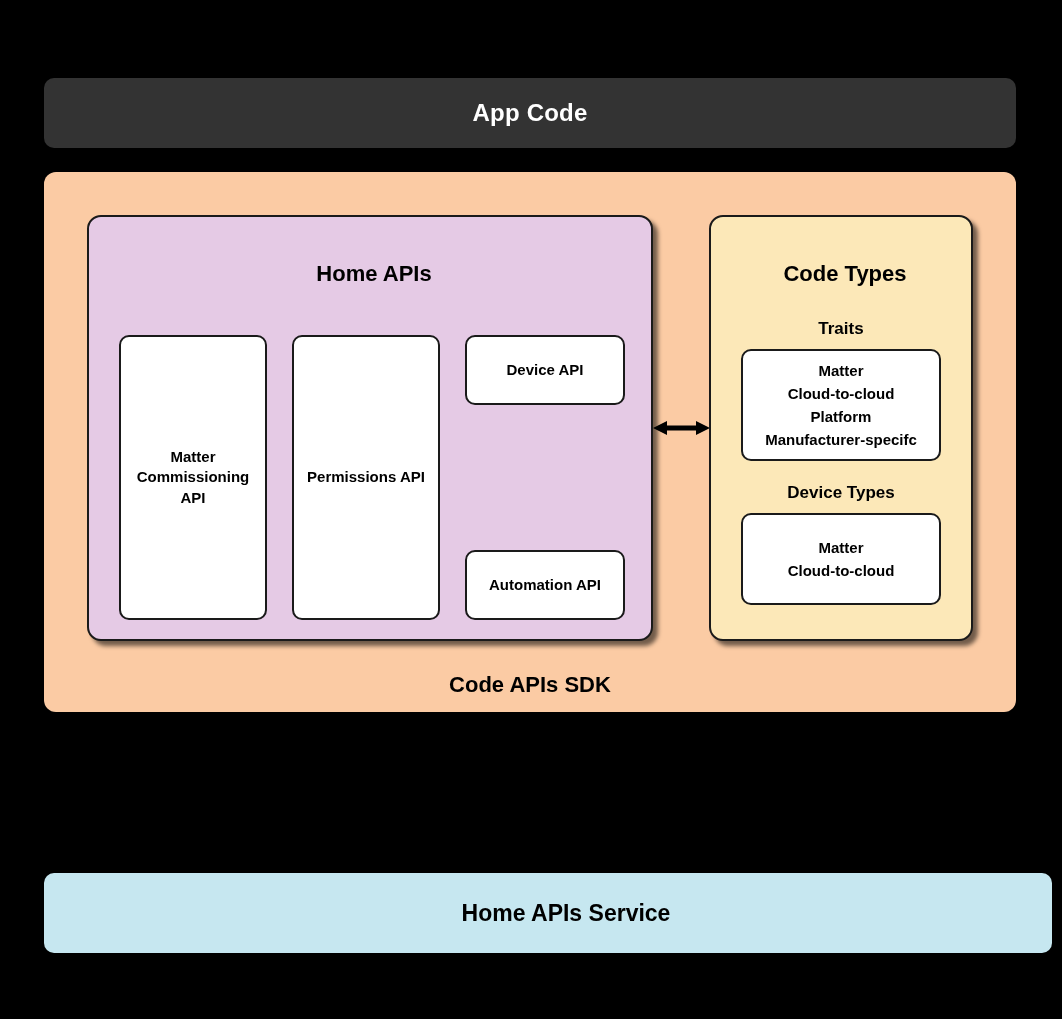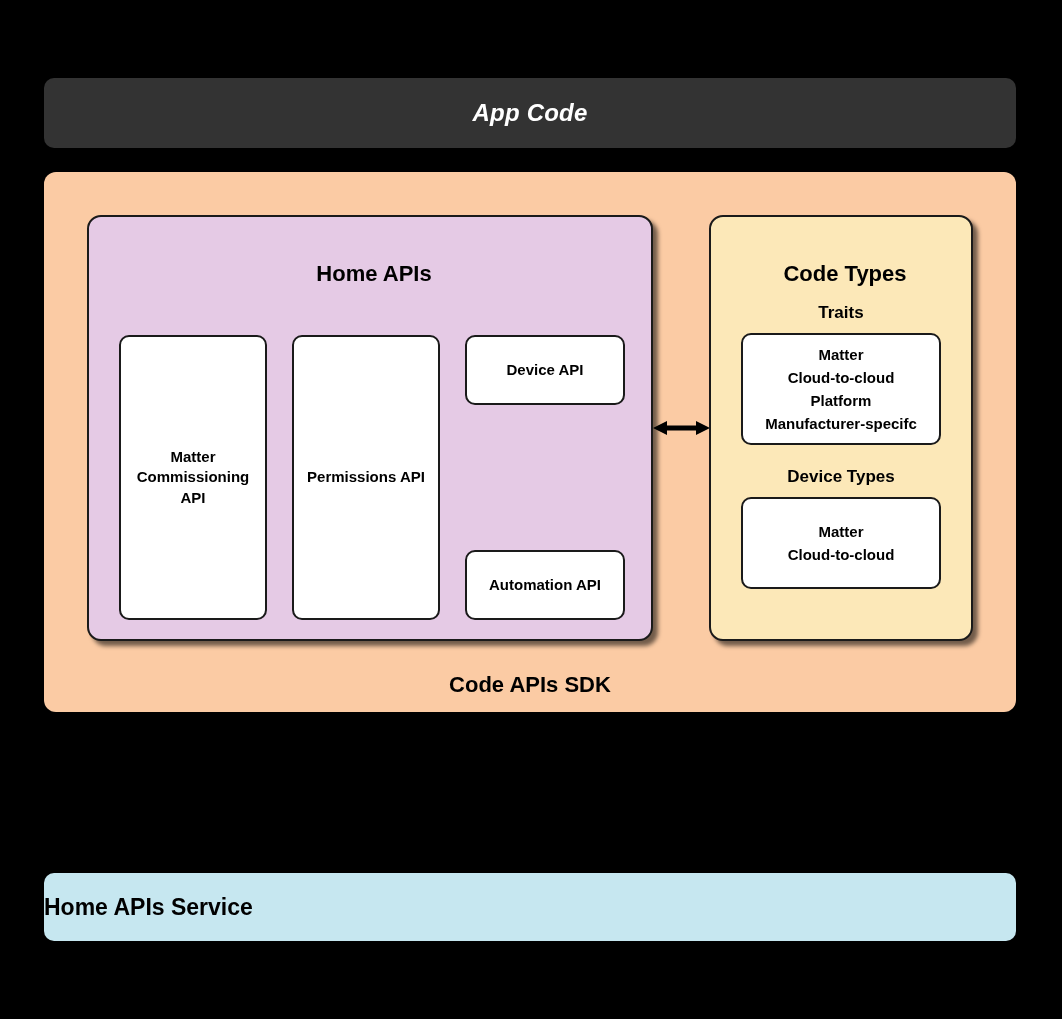--- a/index.html
+++ b/index.html
@@ -28,21 +28,20 @@
     position: absolute;
     left: 44px;
     top: 78px;
     width: 972px;
     height: 70px;
     background: #333333;
     border-radius: 10px;
     display: flex;
     align-items: center;
     justify-content: center;
-    font-style: italic;
   }
   .app-code-label {
     color: #ffffff;
     font-size: 24px;
     font-weight: bold;
     letter-spacing: 0.2px;
   }
 
   
   .sdk-container {
@@ -140,20 +139,21 @@
     border: 2px solid #1a1a1a;
     border-radius: 14px;
     box-shadow: 5px 5px 4px rgba(0,0,0,0.55);
     box-sizing: border-box;
   }
   .section-label {
     text-align: center;
     font-size: 17px;
     font-weight: bold;
     color: #000000;
+    margin-top: 16px;
   }
   .types-body {
     position: absolute;
     left: 30px;
     right: 30px;
     top: 86px;
   }
   .traits-label { margin-bottom: 10px; }
   .device-types-label { margin-top: 22px; margin-bottom: 10px; }
 
@@ -183,26 +183,27 @@
     width: 57px;
     height: 24px;
   }
 
   
   .service-bar {
     position: absolute;
     left: 44px;
     top: 873px;
     width: 972px;
-    height: 68px;
+    height: 80px;
     background: #C6E7F0;
     border-radius: 10px;
     display: flex;
     align-items: center;
-    justify-content: flex-start;
+    justify-content: center;
+    padding-left: 36px;
   }
   .service-label {
     color: #000000;
     font-size: 23px;
     font-weight: bold;
   }
 </style>
 </head>
 <body>
 

